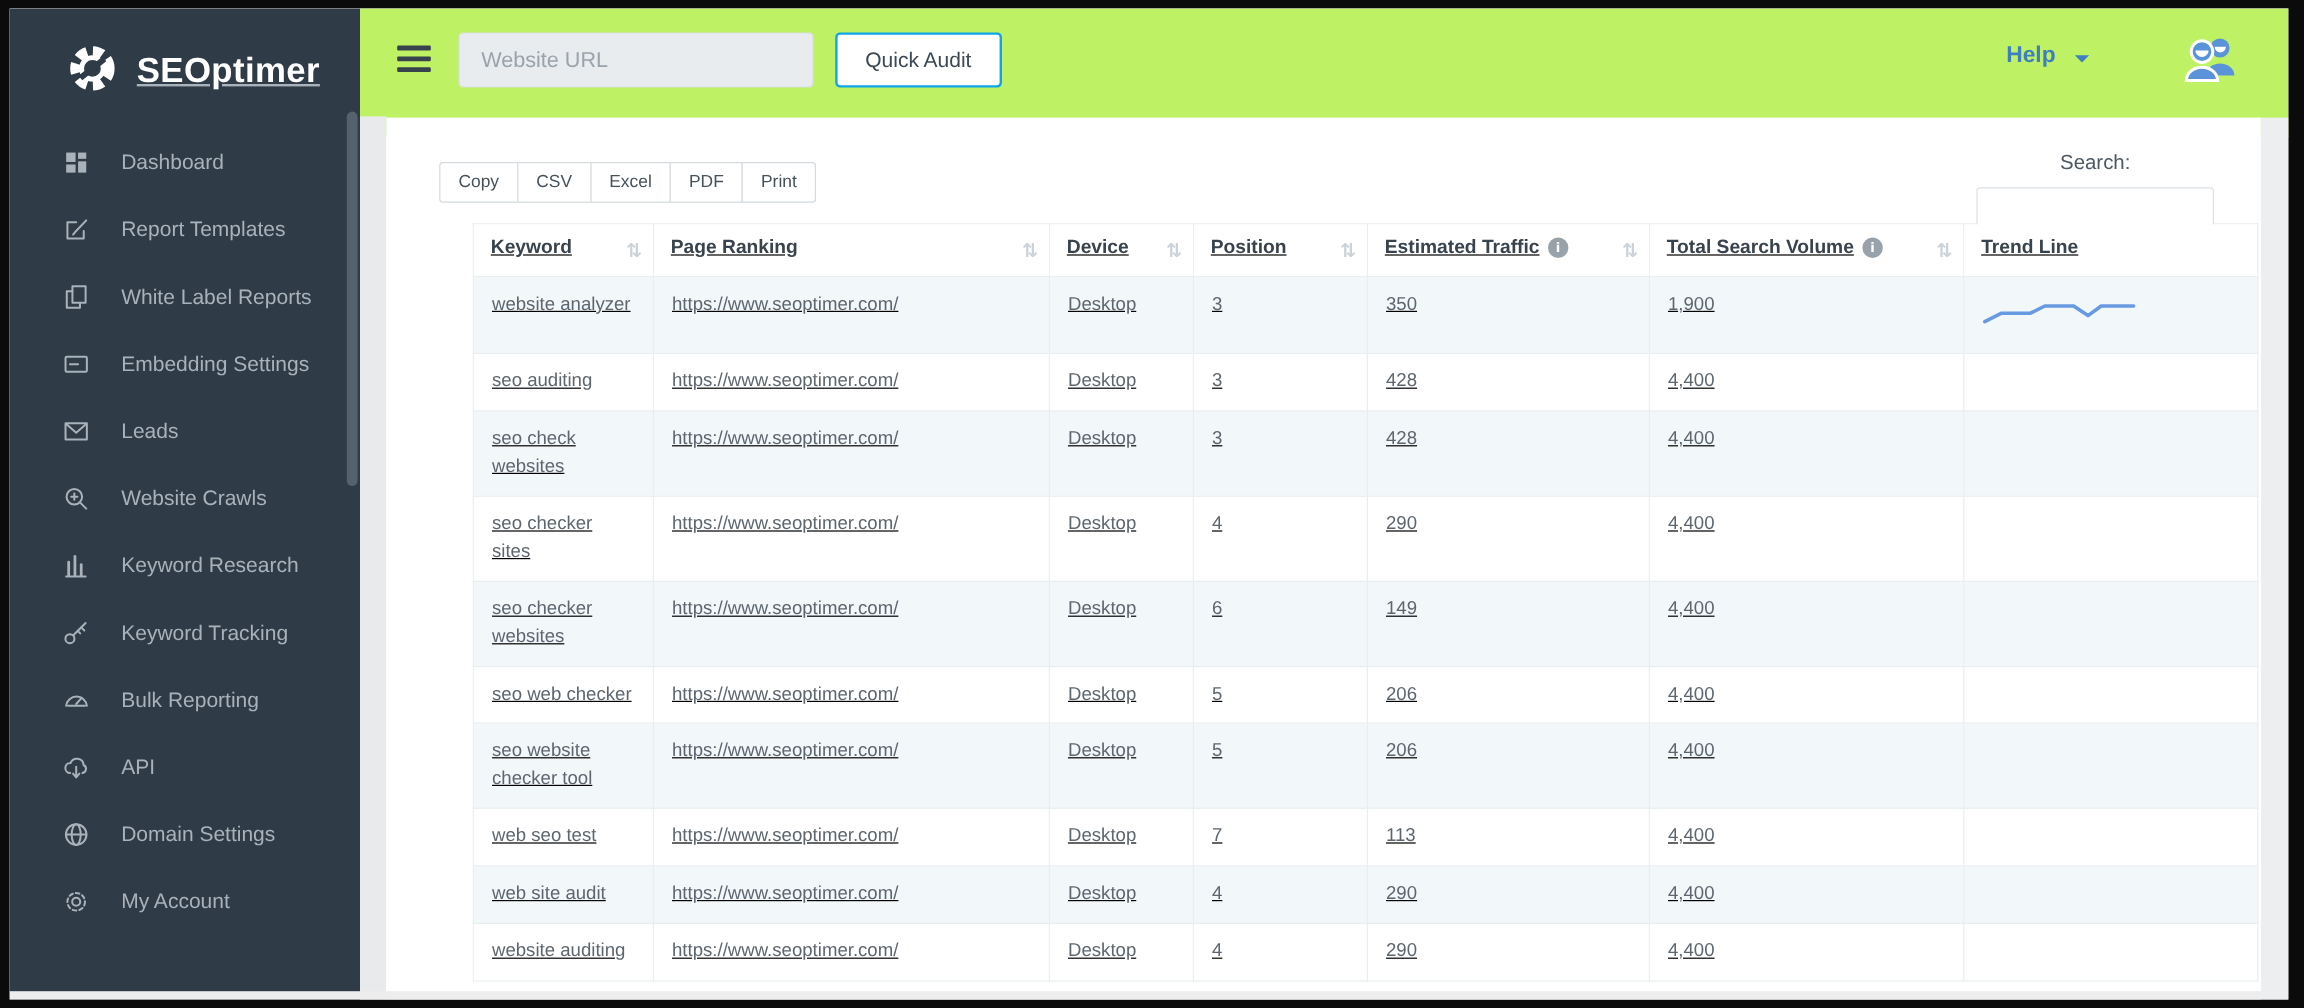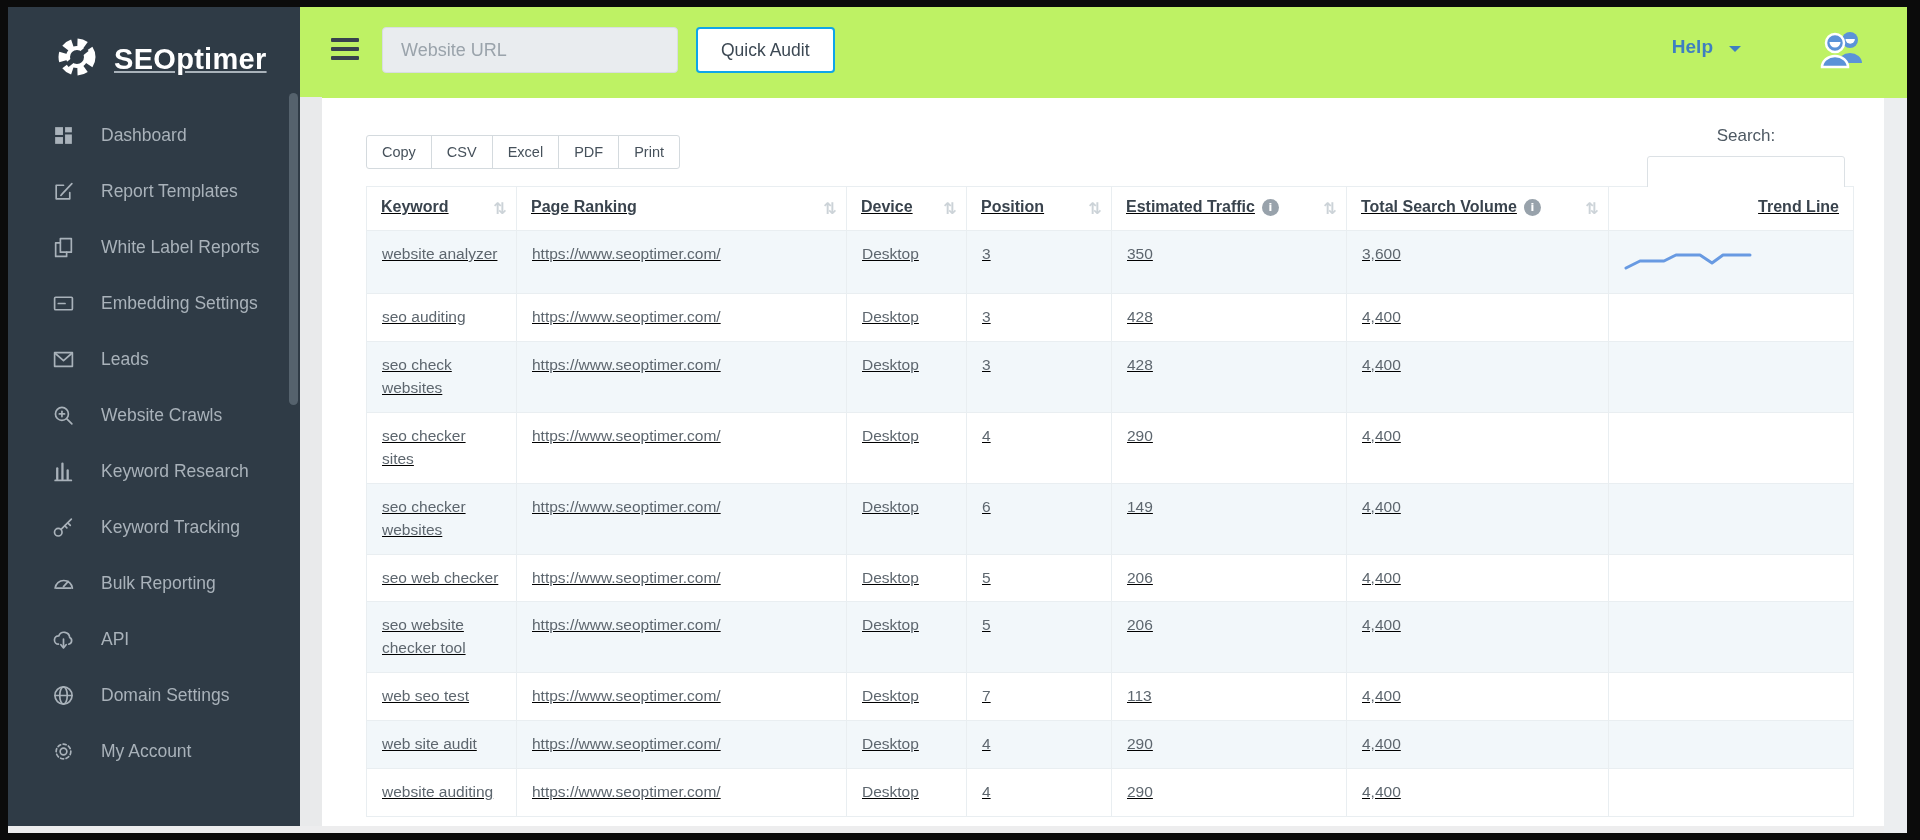--- a/index.html
+++ b/index.html
@@ -75,27 +75,27 @@
   .export-btn:first-child { border-radius:3px 0 0 3px; margin-left:0; }
   .export-btn:last-child { border-radius:0 3px 3px 0; }
   .search-wrap { position:absolute; right:39px; top:28px; display:flex; align-items:center; gap:10px;flex-direction:column; }
   .search-label { font-size:17px; color:#4d5862; }
   .search-input {
     width:198px; height:38px; border:1px solid #dce1e5; border-radius:3px;
     padding:0 10px; font-size:16px; color:#49525a; outline:none;
     font-family:"Liberation Sans",sans-serif;
   }
   
-  table { border-collapse:collapse; margin-top:17px; table-layout:fixed; width:1487px; }
+  table { border-collapse:collapse; margin-top:17px; table-layout:fixed; width:1487px;margin-left:28px; }
   th, td { border:1px solid #e9eef1; vertical-align:top; text-align:left; }
   th {
     padding:11px 14px; font-size:16px; color:#39434d; font-weight:bold;
     position:relative; height:44px; background:#fff; cursor:pointer;
   }
-  th.no-sort { cursor:default;text-align:right; }
+  th.no-sort { cursor:default; }
   td { padding:12px 15px; font-size:15.5px; color:#5d666e; line-height:1.48; background:transparent; }
   tr.stripe td { background:#f2f7fa; }
   .sort-icon {
     position:absolute; right:9px; top:12px; font-size:16px; color:#ccd3d8;
     font-family:"DejaVu Sans",sans-serif; font-weight:bold;
   }
   .info-icon {
     display:inline-block; width:17px; height:17px; border-radius:50%;
     background:#98a2ab; color:#fff; font-size:11px; font-weight:bold;
     text-align:center; line-height:17px; margin-left:7px; vertical-align:1px;
@@ -311,21 +311,21 @@
             <th class="no-sort"><span>Trend Line</span></th>
           </tr>
         </thead>
       <tbody id="bodyRows">
           <tr class="stripe">
             <td>website analyzer</td>
             <td>https://www.seoptimer.com/</td>
             <td>Desktop</td>
             <td>3</td>
             <td>350</td>
-            <td>3,600</td>
+            <td>1,900</td>
             <td><svg class="sparkline" width="132" height="26" viewBox="0 0 132 26">
                 <polyline points="2,20 16,13 40,13 52,7 76,7 88,15 99,7 126,7" fill="none" stroke="#689ae2" stroke-width="3" stroke-linecap="round" stroke-linejoin="round"></polyline>
               </svg></td>
           </tr>
           <tr>
             <td>seo auditing</td>
             <td>https://www.seoptimer.com/</td>
             <td>Desktop</td>
             <td>3</td>
             <td>428</td>

